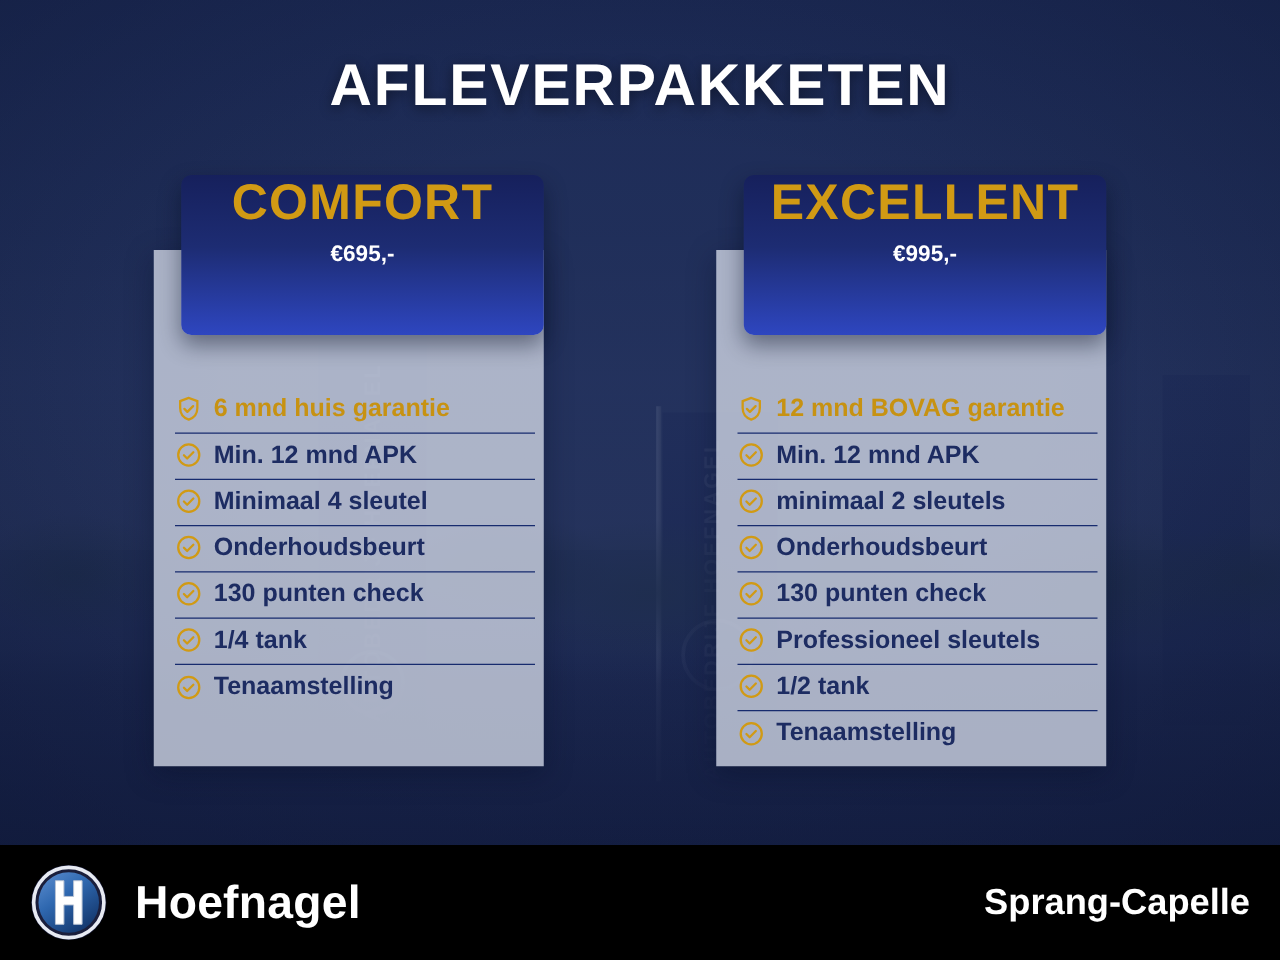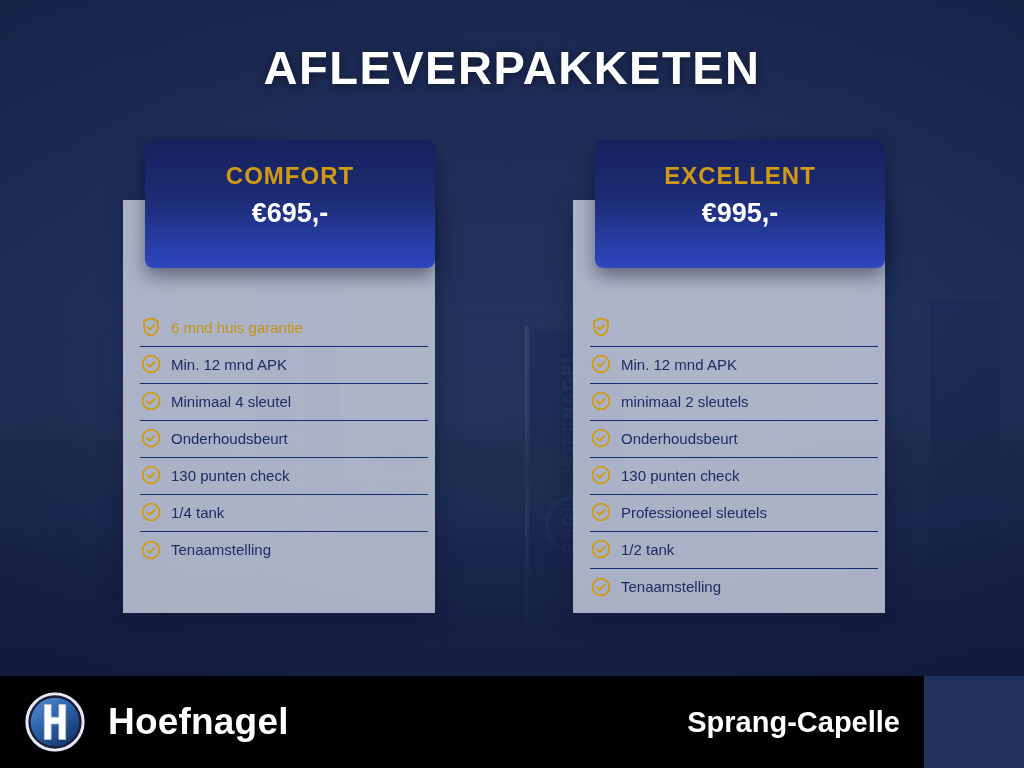--- a/index.html
+++ b/index.html
@@ -81,40 +81,40 @@
     box-shadow:0 6px 22px rgba(5,12,35,.35);
   }
   .pkg-header{
     position:absolute; left:22px; top:-60px; width:290px; height:128px;
     background:linear-gradient(180deg,#16205c 0%, #1d2c73 45%, #2e46c0 100%);
     border-radius:8px;
     box-shadow:0 8px 18px rgba(4,10,32,.45);
     text-align:center;
   }
   .pkg-name{
-    margin-top:22px; color:#d19a14; font-size:24px; font-weight:bold; letter-spacing:1px;
+    color:#d19a14; font-size:40px; font-weight:bold; letter-spacing:1px;
   }
   .pkg-price{
-    margin-top:8px; color:#ffffff; font-size:27px; font-weight:bold;
+    margin-top:8px; color:#ffffff; font-size:18px; font-weight:bold;
   }
 
   .feat-list{ position:absolute; left:17px; top:110px; width:288px; }
   .feat{
     display:flex; align-items:center; height:37px;
     border-bottom:1.5px solid #172b6e;
     padding-bottom:2px;
   }
   .feat:last-child{ border-bottom:none; }
   .feat-icon{ width:22px; height:22px; flex:0 0 22px; margin-right:9px; }
-  .feat-label{ font-size:15px; font-weight:normal; color:#1d2c62; white-space:nowrap; }
+  .feat-label{ font-size:20px; font-weight:bold; color:#1d2c62; white-space:nowrap; }
   .feat-label.gold{ color:#c79212; }
 
   
   .footer{
-    position:absolute; left:0; top:676px; width:924px; height:92px;
+    position:absolute; left:0; top:676px; width:1024px; height:92px;
     background:#000000;
     display:flex; align-items:center;text-decoration:underline;
   }
   .logo-wrap{ position:relative; width:62px; height:62px; margin-left:24px; flex:0 0 62px; }
   .brand{
     color:#ffffff; font-size:37px; font-weight:bold; margin-left:22px; letter-spacing:.2px;
   }
   .location{
     position:absolute; right:24px; color:#ffffff; font-size:29px; font-weight:bold;margin-left:24px;
   }
@@ -238,20 +238,21 @@
   <div class="pkg-body">
     <div class="feat-list">
 
       <div class="feat">
         <span class="feat-icon">
           <svg viewBox="0 0 24 24" width="22" height="22">
               <path d="M12 2.5 4.5 5.3v6.1c0 5 3.2 8.7 7.5 10.1 4.3-1.4 7.5-5.1 7.5-10.1V5.3z" fill="none" stroke="#d19a14" stroke-width="2"></path>
               <path d="M8.2 12.1l2.6 2.6 5-5" fill="none" stroke="#d19a14" stroke-width="2" stroke-linecap="round" stroke-linejoin="round"></path>
             </svg>
         </span>
+        <span class="feat-label gold">12 mnd BOVAG garantie</span>
       </div>
 
       <div class="feat">
         <span class="feat-icon">
           <svg viewBox="0 0 24 24" width="22" height="22">
               <circle cx="12" cy="12" r="9.2" fill="none" stroke="#d19a14" stroke-width="2"></circle>
               <path d="M7.8 12.2l2.8 2.8 5.4-5.4" fill="none" stroke="#d19a14" stroke-width="2" stroke-linecap="round" stroke-linejoin="round"></path>
             </svg>
         </span>
         <span class="feat-label">Min. 12 mnd APK</span>

